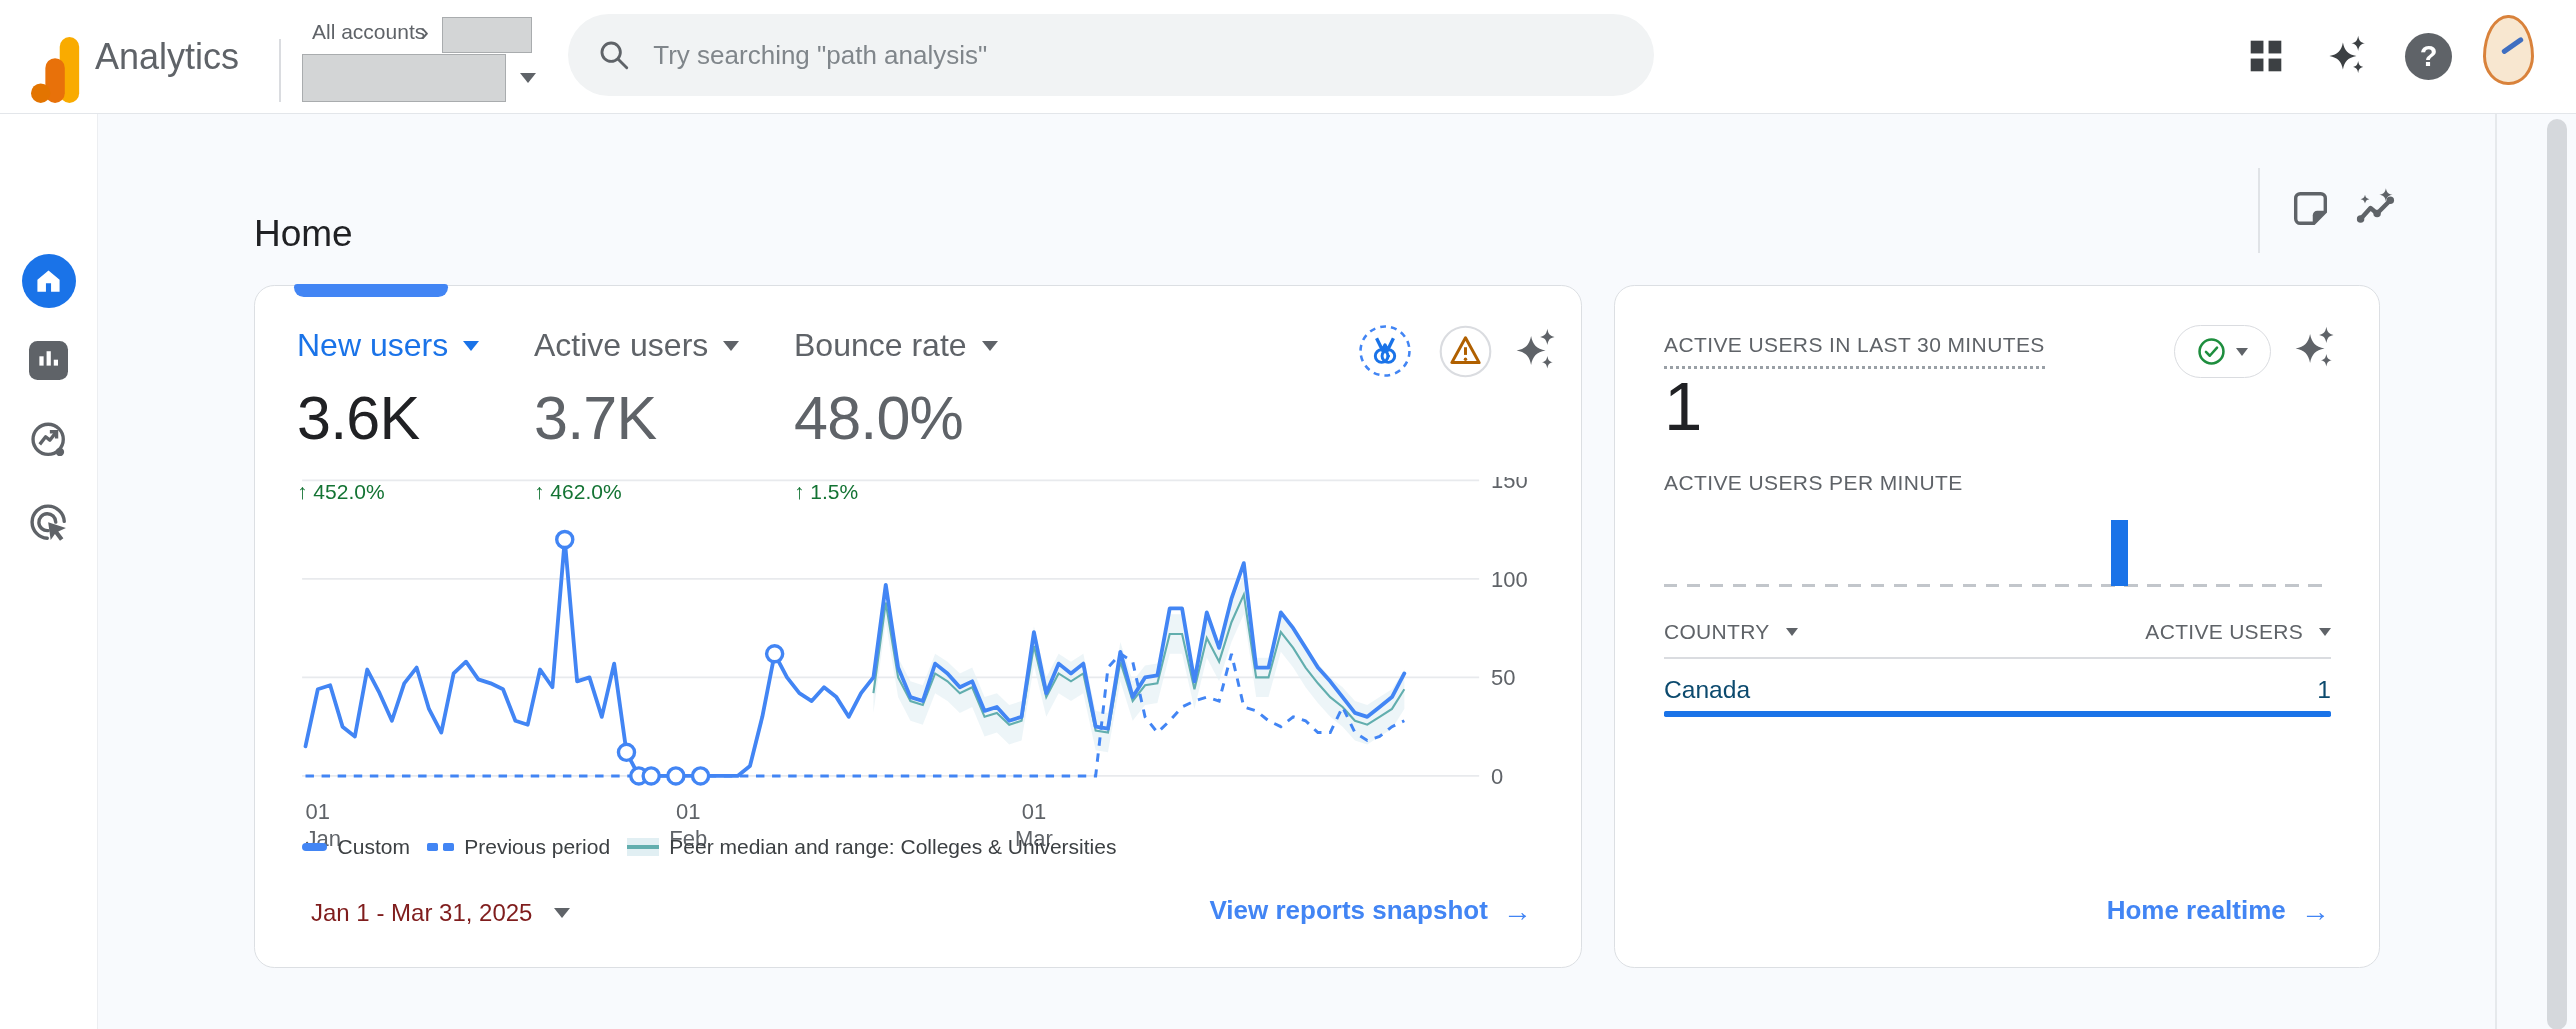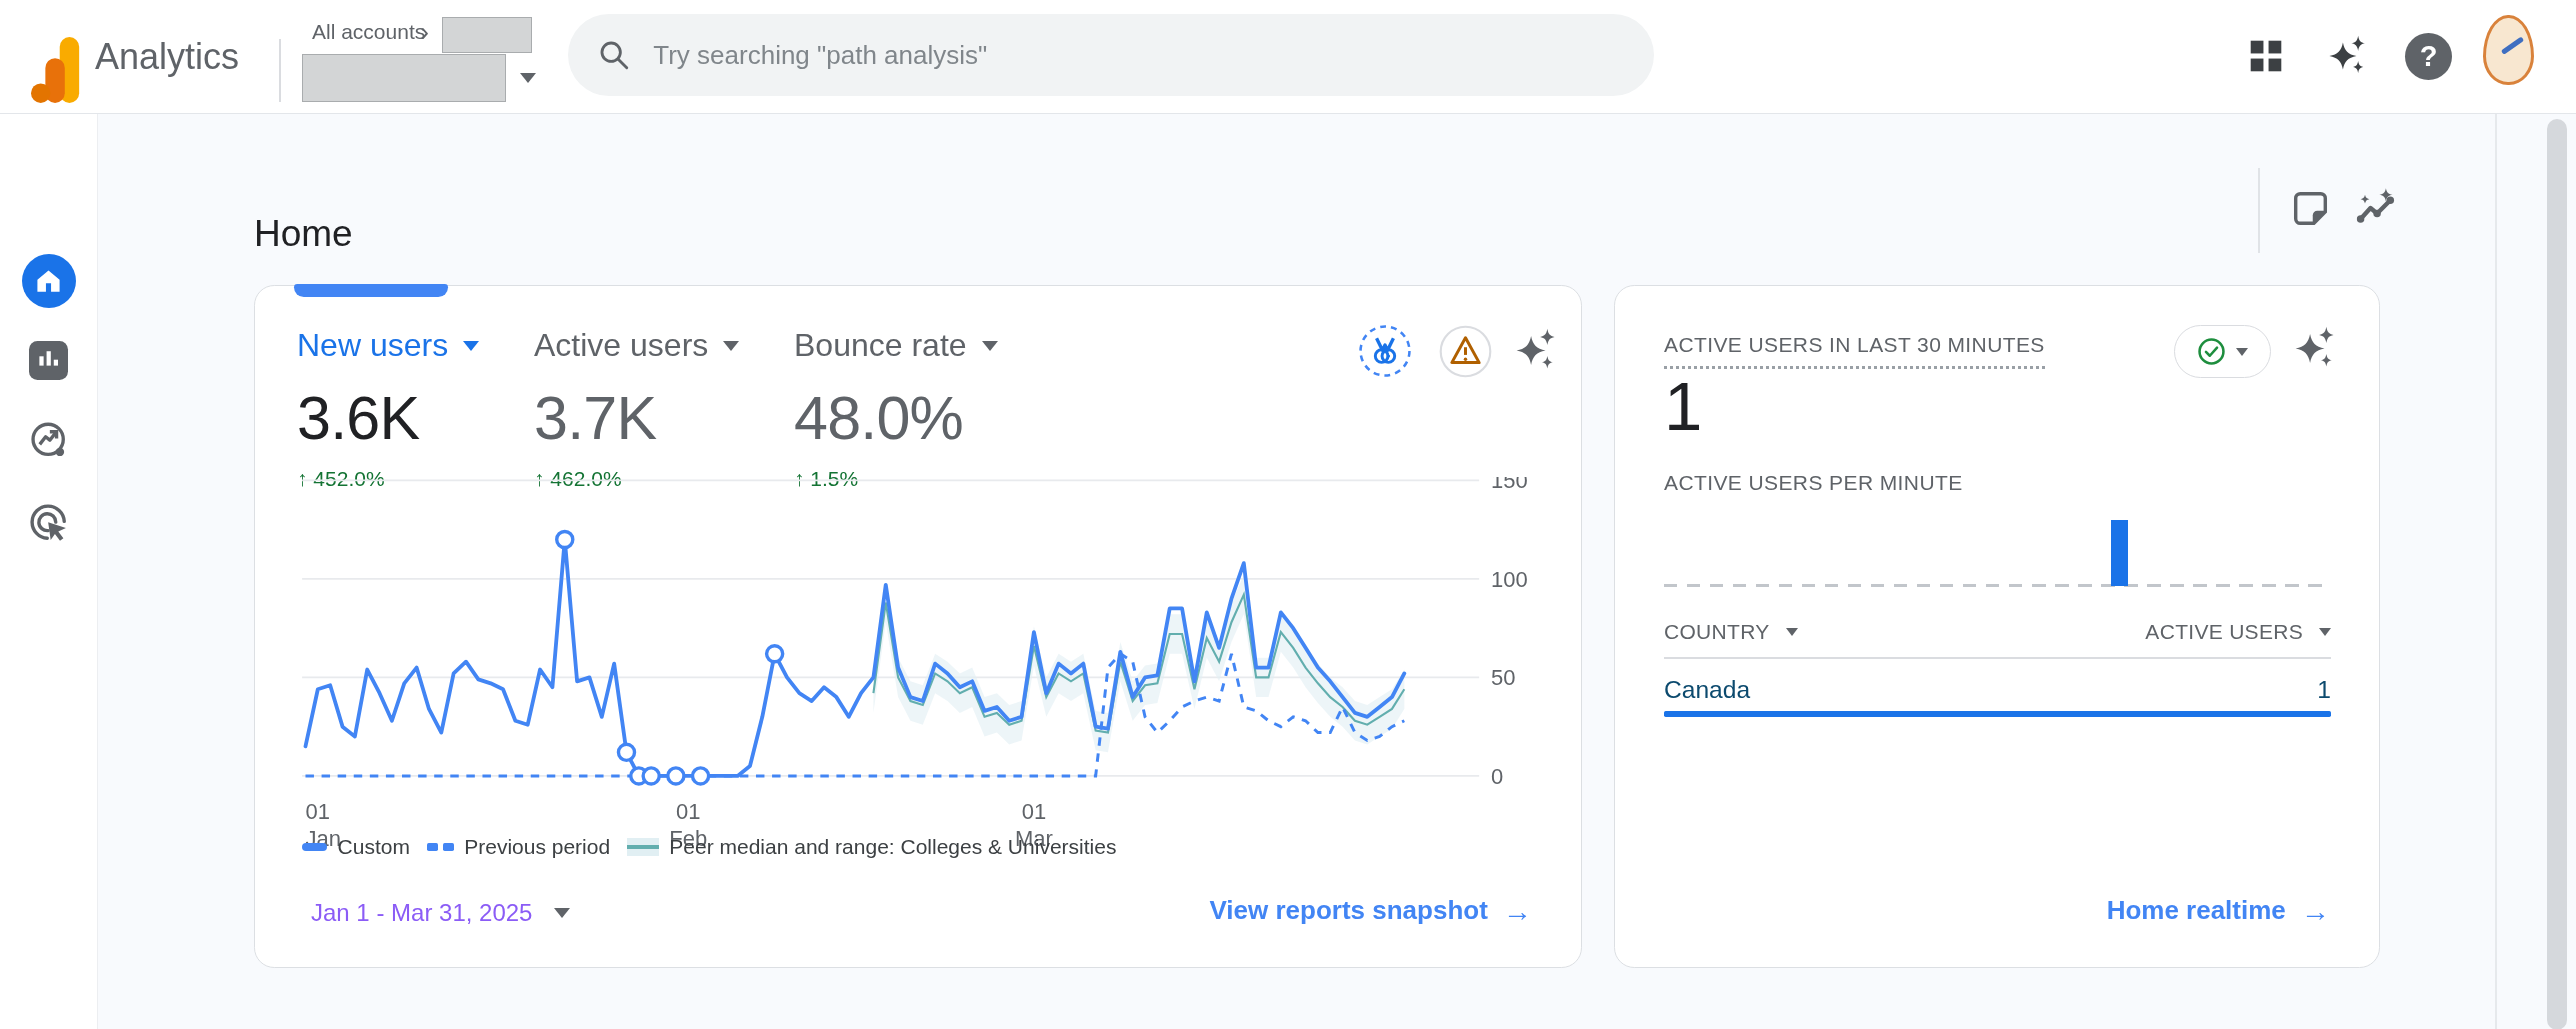--- a/index.html
+++ b/index.html
@@ -51,36 +51,36 @@
   .card1{left:254px;width:1328px;}
   .card2{left:1614px;width:766px;}
   .tab-indicator{position:absolute;left:39px;top:-1.7px;width:154px;height:12.7px;background:#4285f4;
         border-radius:3.4px 3.4px 10.2px 10.2px;}
 
   .metric{position:absolute;top:41px;cursor:pointer;}
   .metric .mlabel{font-size:32px;color:#5f6368;display:flex;align-items:center;gap:15px;}
   .metric.sel .mlabel{color:#1a73e8;}
   .metric .mvalue{font-size:61px;letter-spacing:-0.8px;color:#5f6368;margin-top:18.6px;}
   .metric.sel .mvalue{color:#202124;}
-  .metric .mdelta{font-size:21px;color:#137333;margin-top:14px;}
+  .metric .mdelta{font-size:21px;color:#137333;margin-top:27px;}
   .caret{width:0;height:0;border-left:8.5px solid transparent;border-right:8.5px solid transparent;
         border-top:10.2px solid #5f6368;display:inline-block;}
   .metric.sel .caret{border-top-color:#1a73e8;}
 
   .legend{position:absolute;left:47px;top:549px;display:flex;align-items:center;gap:17px;
         font-size:21px;color:#3c4043;}
   .sw-solid{width:25.4px;height:7.6px;border-radius:4.2px;background:#4285f4;}
   .sw-dash{display:flex;gap:5.1px;}
   .sw-dash i{width:11px;height:7.6px;border-radius:1.7px;background:#4285f4;}
   .sw-band{width:32px;height:18.6px;background:#e1eff3;position:relative;}
   .sw-band i{position:absolute;left:0;top:7.6px;width:32px;height:3.4px;background:#62aeae;}
   .leg-item{display:flex;align-items:center;gap:10.2px;}
 
   .card-footer{position:absolute;left:0;bottom:24px;width:100%;height:51px;}
-  .date-sel{position:absolute;left:56px;top:6.8px;font-size:24px;color:#8b5cf6;display:flex;
+  .date-sel{position:absolute;left:56px;top:6.8px;font-size:24px;color:#7f1d1d;display:flex;
         align-items:center;gap:22px;cursor:pointer;}
   .blue-link{position:absolute;right:49px;top:3.4px;font-size:26px;font-weight:bold;color:#4285f4;
         display:flex;align-items:flex-start;gap:15.2px;cursor:pointer;}
   .blue-link .arr{font-size:29px;font-weight:normal;}
 
   
   .rt-title{position:absolute;left:49px;top:47px;font-size:21px;color:#5f6368;letter-spacing:0.4px;
         border-bottom:3.4px dotted #9aa0a6;padding-bottom:8.5px;cursor:default;}
   .rt-pill{position:absolute;left:559px;top:39px;width:95px;height:51px;border:1.7px solid #dadce0;
         border-radius:27px;display:flex;align-items:center;justify-content:center;gap:10.2px;cursor:pointer;}

